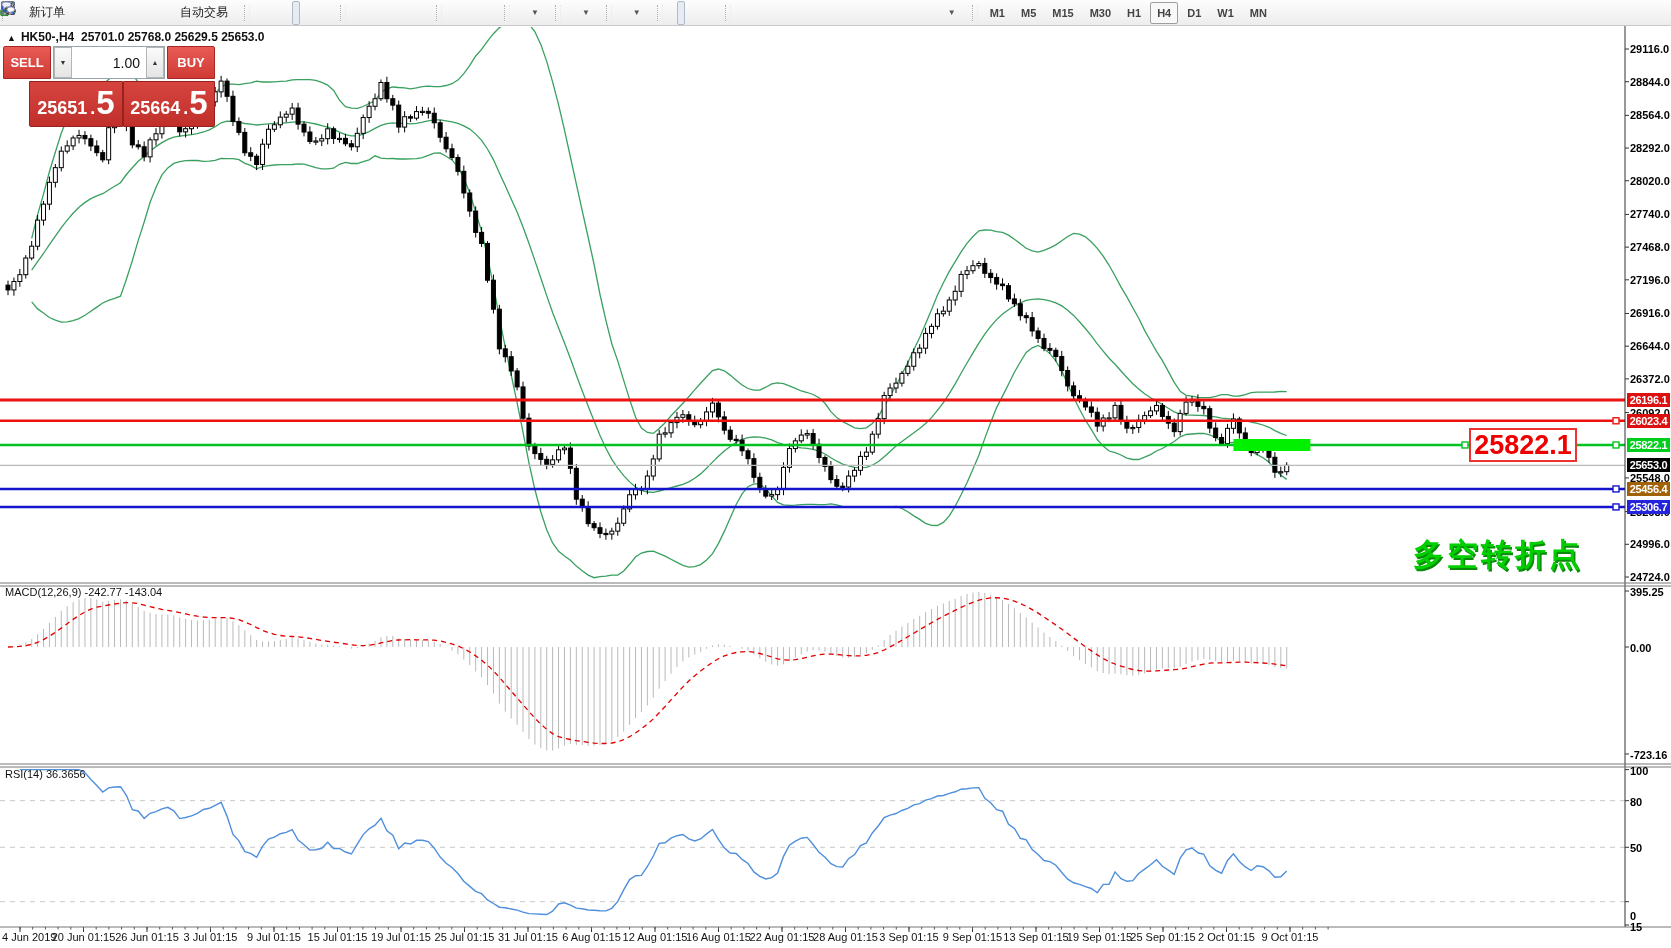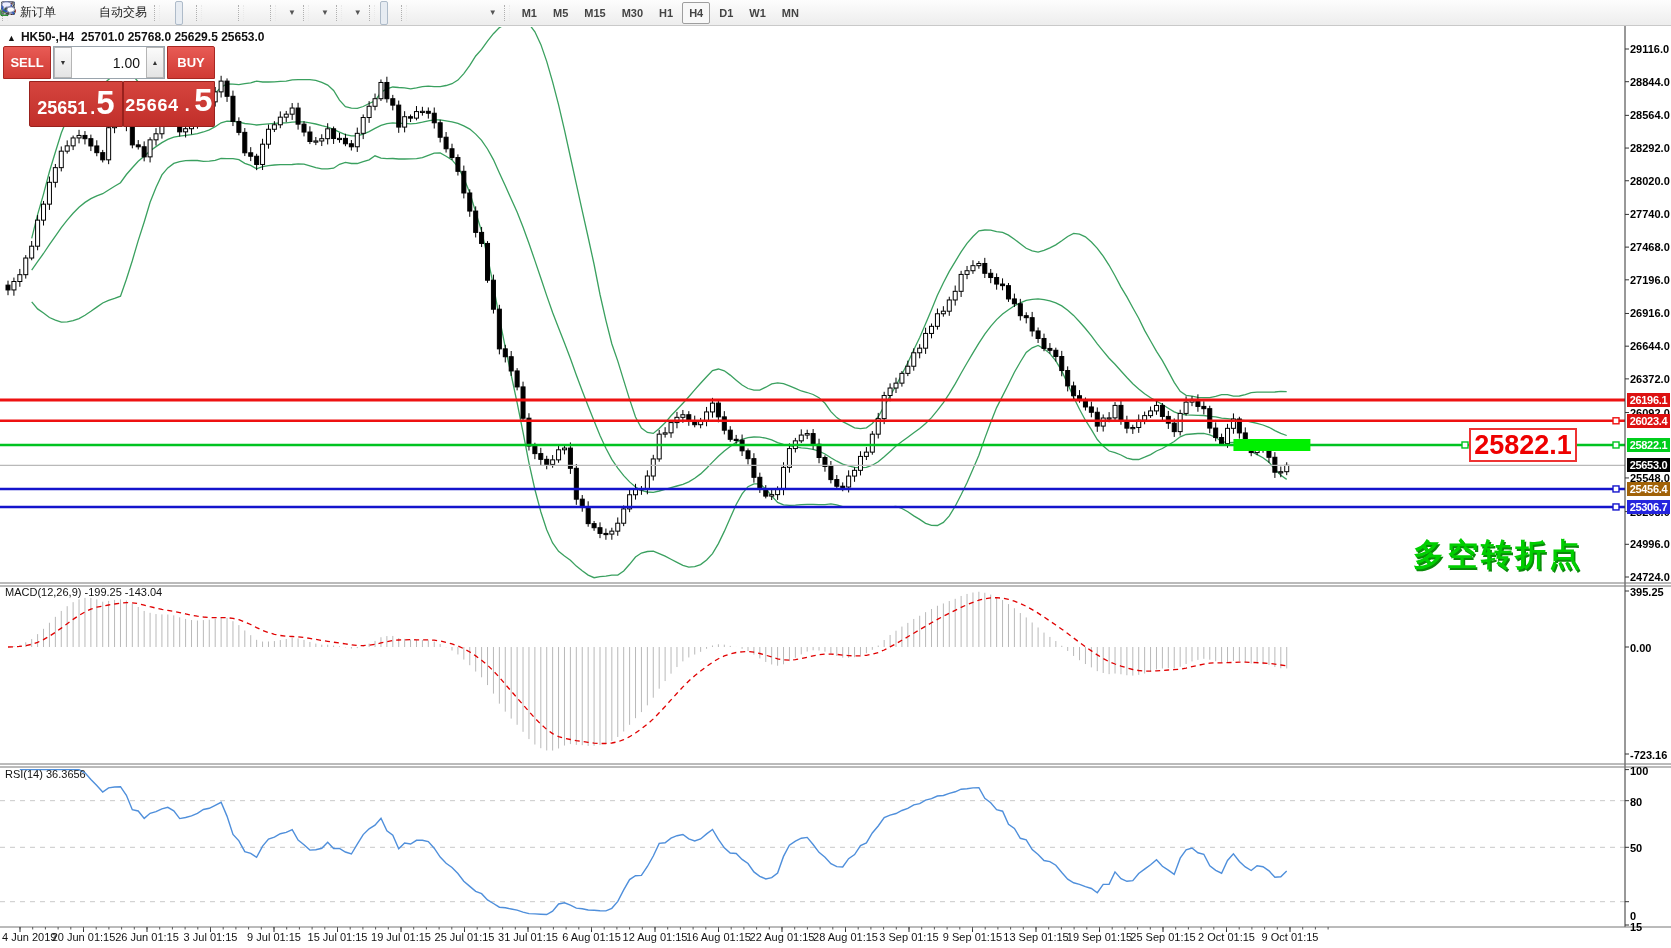--- a/index.html
+++ b/index.html
@@ -4,21 +4,21 @@
 <style>
   html,body{margin:0;padding:0;background:#e8e8e8;}
   #app{position:relative;width:1671px;height:948px;background:#fff;overflow:hidden;
        font-family:"Liberation Sans",sans-serif;-webkit-font-smoothing:antialiased;}
   
   .toolbar{position:absolute;left:0;top:0;width:1671px;height:26px;
     background:linear-gradient(#fdfdfd,#ededed);border-bottom:1px solid #c9c9c9;
     display:flex;align-items:center;box-sizing:border-box;z-index:30;}
   .tb-group{display:flex;align-items:center;height:26px;}
   .grip{width:4px;height:16px;border-left:1px dotted #b0b0b0;border-right:1px dotted #e9e9e9;margin:0 4px 0 2px;}
-  .tb-btn{display:flex;align-items:center;height:22px;padding:0 3px;margin:0 1px;border:1px solid transparent;
+  .tb-btn{display:flex;align-items:center;height:22px;padding:0 3px;margin:0 10px;border:1px solid transparent;
     border-radius:2px;cursor:default;font-size:12px;color:#222;}
   .tb-btn.active{background:#e7ecf2;border:1px solid #aebbc9;}
   .tb-btn .lbl{margin-left:3px;white-space:nowrap;}
   .tb-btn .caret{font-size:8px;color:#555;margin-left:3px;}
   .tf-btn{font-size:11px;font-weight:bold;color:#444;padding:0 6px;height:20px;display:flex;align-items:center;
     margin:0 1px;border:1px solid transparent;border-radius:2px;}
   .tf-btn.active{background:#f8f8f8;border:1px solid #9e9e9e;}
   .tb-right{margin-left:auto;display:flex;align-items:center;margin-right:10px;}
   
   .chart-title{position:absolute;left:7px;top:30px;font-size:12px;font-weight:bold;color:#111;z-index:12;}
@@ -32,21 +32,21 @@
   .oc-sell{width:46px;border-radius:2px 0 0 0;}
   .oc-buy{width:46px;margin-left:0;border-radius:0 2px 0 0;}
   .oc-vol{flex:1;display:flex;background:#737373;border:1px solid #9aa4ad;box-sizing:border-box;margin:0 2px;}
   .oc-spin{width:16px;background:linear-gradient(#fbfbfb,#e4e4e4);border:1px solid #b5b5b5;font-size:7px;color:#333;
     display:flex;align-items:center;justify-content:center;}
   .oc-vol input{flex:1;border:0;outline:0;text-align:right;font-size:14px;padding-right:6px;width:60px;color:#111;}
   .oc-prices{display:flex;margin-top:2px;padding-left:26px;}
   .oc-price{background:linear-gradient(#d5453e,#c12f2a);border:1px solid #99211d;color:#fff;height:36px;
     display:flex;align-items:baseline;justify-content:center;padding-top:8px;box-sizing:content-box;}
   .oc-price.sell{width:103px;border-radius:0 0 0 2px;}
-  .oc-price.buy{width:101px;border-radius:0 0 2px 0;font-family:Liberation Mono, monospace;}
+  .oc-price.buy{width:101px;border-radius:0 0 2px 0;}
   .oc-price .main{font-size:18px;font-weight:bold;letter-spacing:0;}
   .oc-price .dot{font-size:18px;font-weight:bold;margin:0 1px 0 3px;}
   .oc-price .big{font-size:33px;font-weight:bold;line-height:26px;}
   
   .ax{position:absolute;left:1630px;font-size:11px;font-weight:bold;color:#000;height:14px;line-height:14px;z-index:5;}
   .chip{position:absolute;left:1627px;width:43px;height:14px;line-height:14px;text-align:center;
     font-size:11px;font-weight:bold;color:#fff;z-index:8;letter-spacing:-0.3px;}
   .t-lab{position:absolute;top:931px;font-size:11px;color:#111;white-space:nowrap;z-index:5;}
   
   .callout{position:absolute;left:1469px;top:428px;width:104px;height:30px;background:#fff;
@@ -1169,21 +1169,21 @@
       </div>
       <div class="oc-price buy">
         <span class="main">25664</span>
           <span class="dot">.</span>
           <span class="big">5</span>
       </div>
     </div>
   </div>
 
   <div class="panel-label" style="top:586px;">
-    <span>MACD(12,26,9)</span> <span>-199.25</span> <span>-143.04</span>
+    <span>MACD(12,26,9)</span> <span>-242.77</span> <span>-143.04</span>
   </div>
   <div class="panel-label" style="top:768px;">
     <span>RSI(14)</span> <span>36.3656</span>
   </div>
 
   <div class="callout">25822.1</div>
   <div class="cn-note">多空转折点</div>
 
   <div id="price-axis">
       <div class="ax" style="top: 42px;">29116.0</div>

